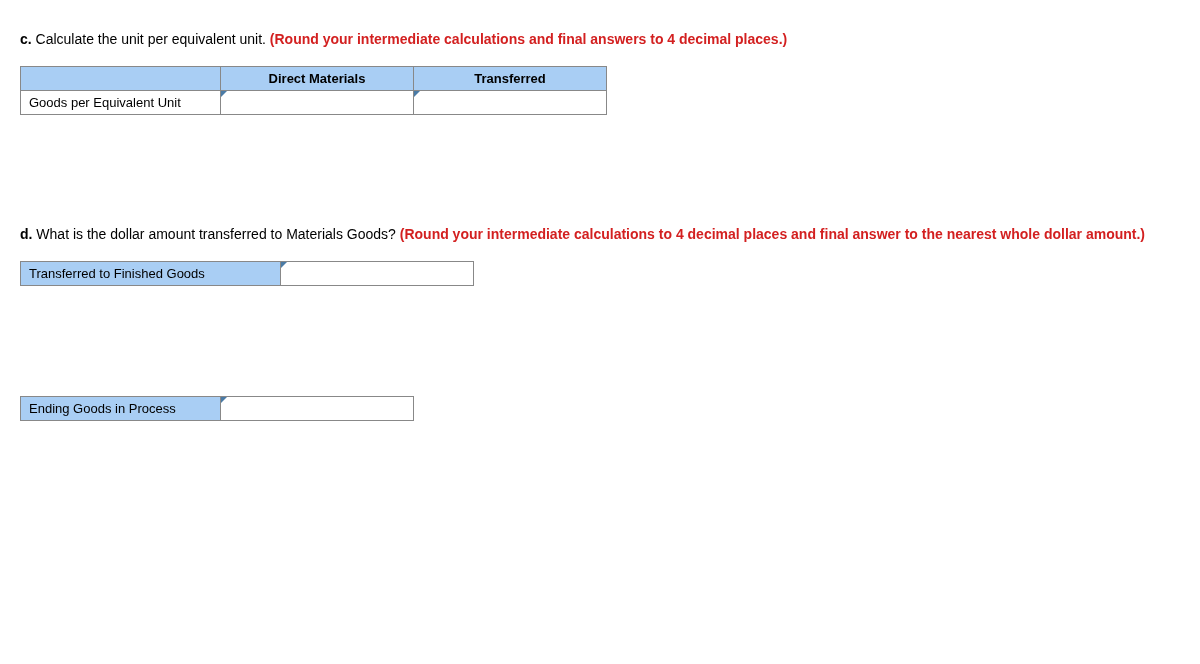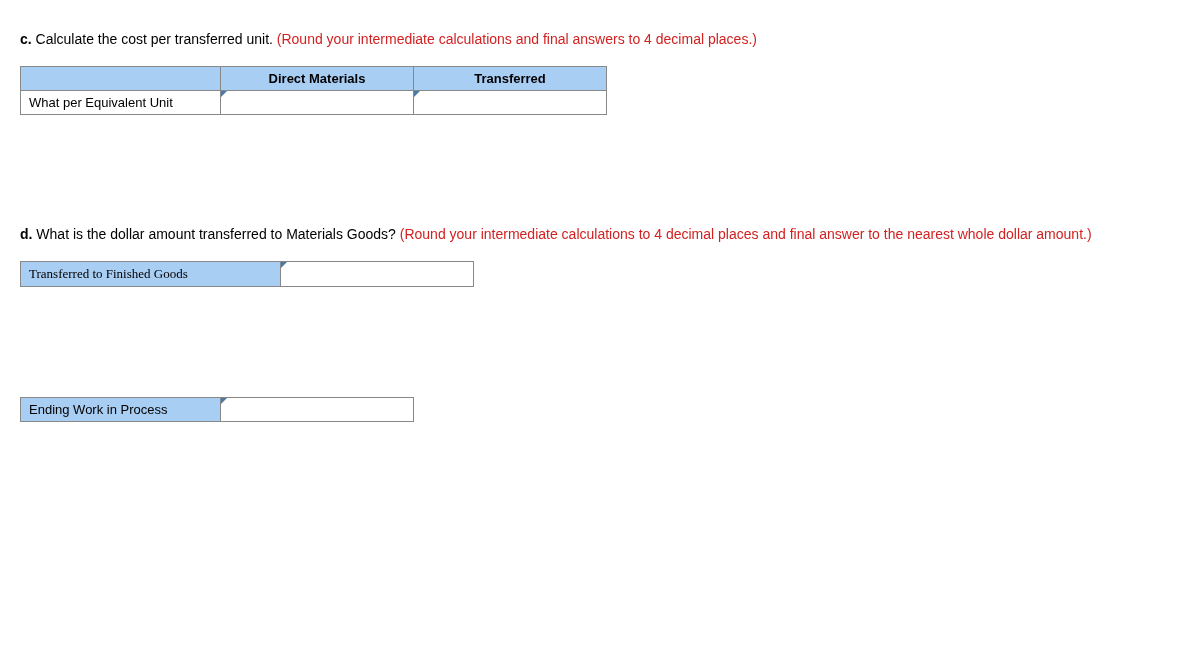--- a/index.html
+++ b/index.html
@@ -22,21 +22,21 @@
     }
     .question-text {
       margin-bottom: 18px;
       line-height: 1.3;
     }
     .question-label {
       font-weight: bold;
     }
     .instruction {
       color: #d32020;
-      font-weight: normal;
+      font-weight: bold;
     }
     table {
       border-collapse: collapse;
     }
     td, th {
       border: 1px solid #888;
       padding: 4px 8px;
       text-align: left;
       font-size: 13px;
       height: 24px;
@@ -81,32 +81,32 @@
       background: #a9cef4;
       min-width: 200px;
     }
   </style>
 </head>
 <body>
 
 <div class="question">
   <div class="question-text">
     <span class="question-label">c.</span>
-    <span>Calculate the cost per transferred unit.</span>
+    <span>Calculate the unit per equivalent unit.</span>
     <span class="instruction">(Round your intermediate calculations and final answers to 4 decimal places.)</span>
   </div>
   <table>
     <tbody>
         <tr>
       <td class="empty-header"></td>
       <td class="header-cell" style="min-width:115px;">Direct Materials</td>
       <td class="header-cell" style="min-width:115px;">Transferred</td>
     </tr>
     <tr>
-      <td class="row-label">What per Equivalent Unit</td>
+      <td class="row-label">Goods per Equivalent Unit</td>
       <td class="input-cell">
         <span class="corner-arrow"></span>
         <input type="text" value="" style="">
       </td>
       <td class="input-cell">
         <span class="corner-arrow"></span>
         <input type="text" value="" style="">
       </td>
     </tr>
   </tbody>
@@ -115,35 +115,35 @@
 
 <div class="question">
   <div class="question-text">
     <span class="question-label">d.</span>
     <span>What is the dollar amount transferred to Materials Goods?</span>
     <span class="instruction">(Round your intermediate calculations to 4 decimal places and final answer to the nearest whole dollar amount.)</span>
   </div>
   <table>
     <tbody>
         <tr>
-      <td class="row-label-blue" style="min-width:260px;font-family:Liberation Serif, serif;">Transferred to Finished Goods</td>
+      <td class="row-label-blue" style="min-width:260px;">Transferred to Finished Goods</td>
       <td class="input-cell" style="min-width:130px;">
         <span class="corner-arrow"></span>
         <input type="text" value="" style="">
       </td>
     </tr>
   </tbody>
     </table>
 </div>
 
 <div class="question">
   <table>
     <tbody>
         <tr>
-      <td class="row-label-blue" style="min-width:200px;">Ending Work in Process</td>
+      <td class="row-label-blue" style="min-width:200px;">Ending Goods in Process</td>
       <td class="input-cell" style="min-width:115px;">
         <span class="corner-arrow"></span>
         <input type="text" value="" style="">
       </td>
     </tr>
   </tbody>
     </table>
 </div>
 
 </body></html>

